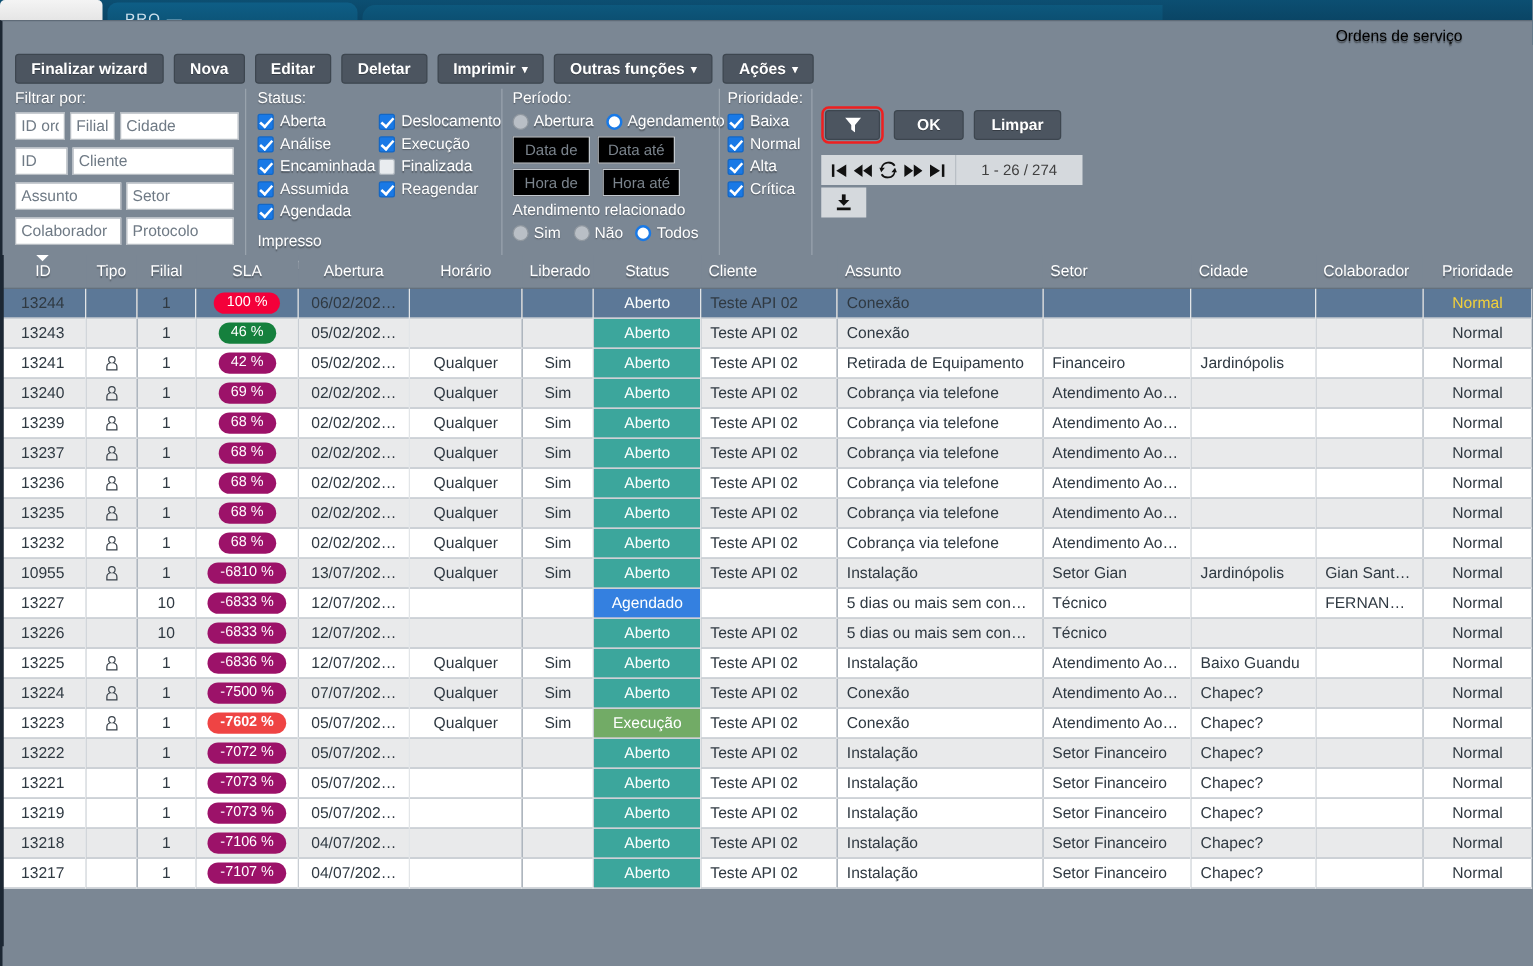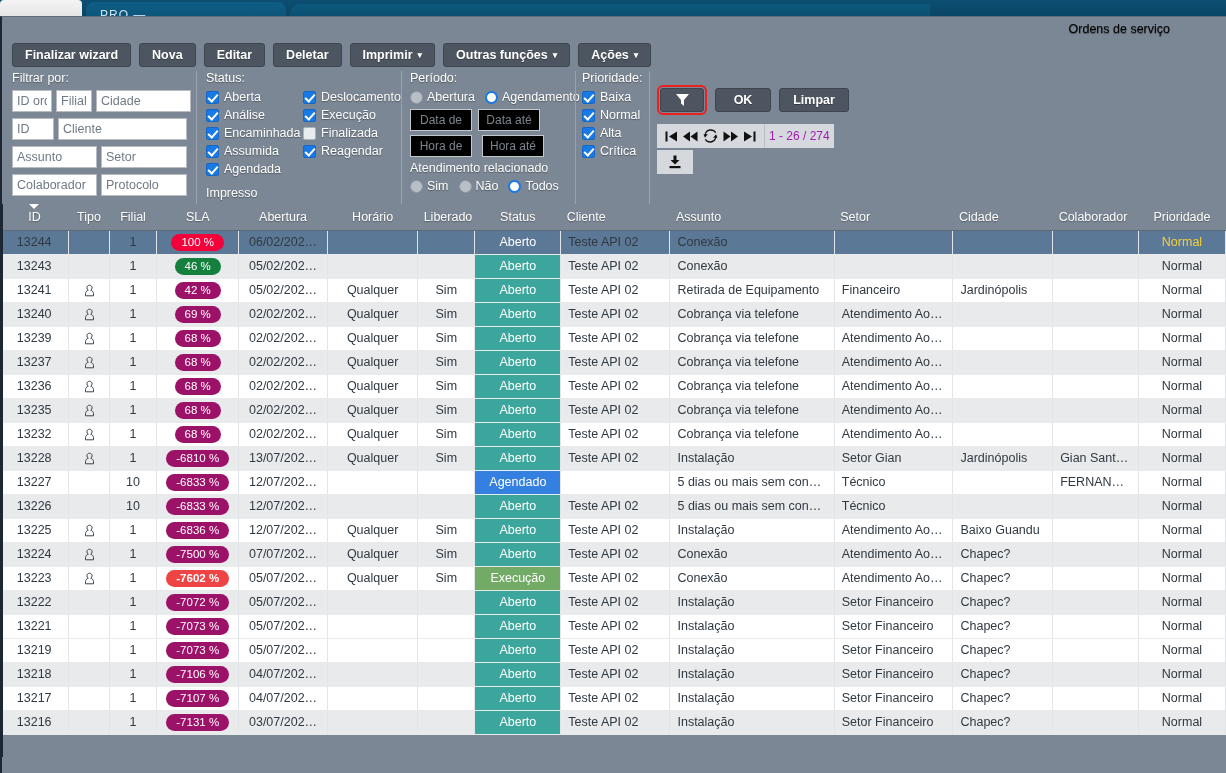--- a/index.html
+++ b/index.html
@@ -166,21 +166,21 @@
   .pager {
     display: flex; margin-top: 9px; align-items: stretch;
   }
   .pager-btns {
     background: #d5d9dd; display: flex; align-items: center;
     gap: 5px; padding: 0 8px; height: 24px;
   }
   .pg { cursor: pointer; display: flex; align-items: center; }
   .pager-count {
     background: #d5d9dd; border-left: 1px solid #b9bfc5;
-    font-size: 12px; color: #a21caf; padding: 0 4px;
+    font-size: 12px; color: #404040; padding: 0 20px;
     height: 24px; line-height: 24px; white-space: nowrap;
   }
   .dl-btn {
     margin-top: 2px; background: #d5d9dd; width: 36px; height: 24px;
     display: flex; align-items: center; justify-content: center; cursor: pointer;
   }
 
   
   .grid {
     position: absolute; left: 0; top: 204px; width: 1226px; height: 553px;
@@ -662,21 +662,21 @@
             <td>Sim</td>
             <td class=" st" style="background: rgb(60, 166, 156); color: rgb(255, 255, 255);">Aberto</td>
             <td class="l">Teste API 02</td>
             <td class="l">Cobrança via telefone</td>
             <td class="l">Atendimento Ao…</td>
             <td class="l"></td>
             <td class="l"></td>
             <td class=" prio">Normal</td>
           </tr>
           <tr class="row-odd">
-            <td>13228</td>
+            <td>10955</td>
             <td><svg class="lock-ico" width="11" height="13" viewBox="0 0 11 13">
                 <path d="M5.5 1.2c1.5 0 2.6 1.2 2.6 2.6 0 1.1-.6 2-1.4 2.4 1.6.5 2.8 1.8 2.8 3.3v2.3H1.5v-2.3c0-1.5 1.2-2.8 2.8-3.3-.8-.4-1.4-1.3-1.4-2.4 0-1.4 1.1-2.6 2.6-2.6z" fill="none" stroke="#3a434c" stroke-width="1"></path>
               </svg></td>
             <td>1</td>
             <td><span class="sla" style="background: rgb(156, 18, 105);">-6810 %</span></td>
             <td>13/07/202…</td>
             <td>Qualquer</td>
             <td>Sim</td>
             <td class=" st" style="background: rgb(60, 166, 156); color: rgb(255, 255, 255);">Aberto</td>
             <td class="l">Teste API 02</td>
@@ -845,33 +845,17 @@
             <td></td>
             <td></td>
             <td class=" st" style="background: rgb(60, 166, 156); color: rgb(255, 255, 255);">Aberto</td>
             <td class="l">Teste API 02</td>
             <td class="l">Instalação</td>
             <td class="l">Setor Financeiro</td>
             <td class="l">Chapec?</td>
             <td class="l"></td>
             <td class=" prio">Normal</td>
           </tr>
-          <tr class="row-odd">
-            <td>13216</td>
-            <td></td>
-            <td>1</td>
-            <td><span class="sla" style="background: rgb(156, 18, 105);">-7131 %</span></td>
-            <td>03/07/202…</td>
-            <td></td>
-            <td></td>
-            <td class=" st" style="background: rgb(60, 166, 156); color: rgb(255, 255, 255);">Aberto</td>
-            <td class="l">Teste API 02</td>
-            <td class="l">Instalação</td>
-            <td class="l">Setor Financeiro</td>
-            <td class="l">Chapec?</td>
-            <td class="l"></td>
-            <td class=" prio">Normal</td>
-          </tr>
         </tbody>
     </table>
   </div>
 
 </div>
 
 </body></html>

